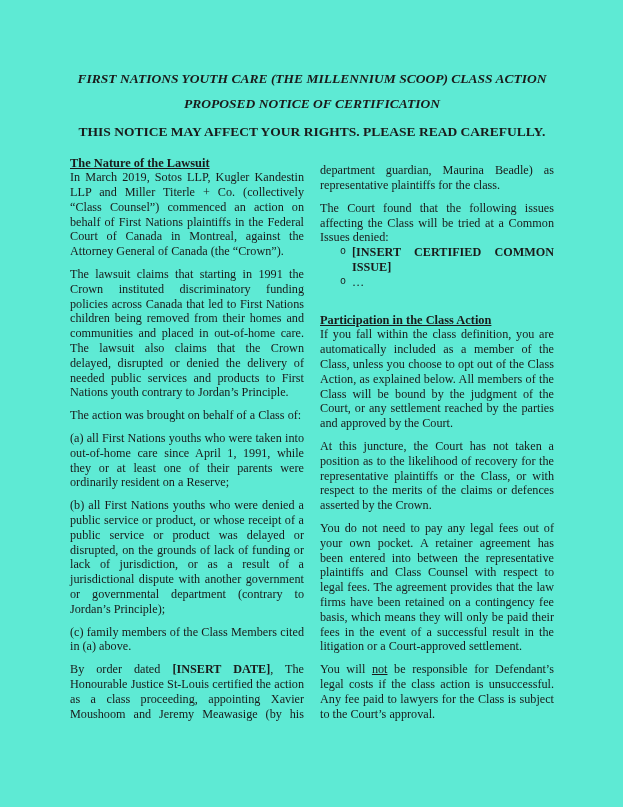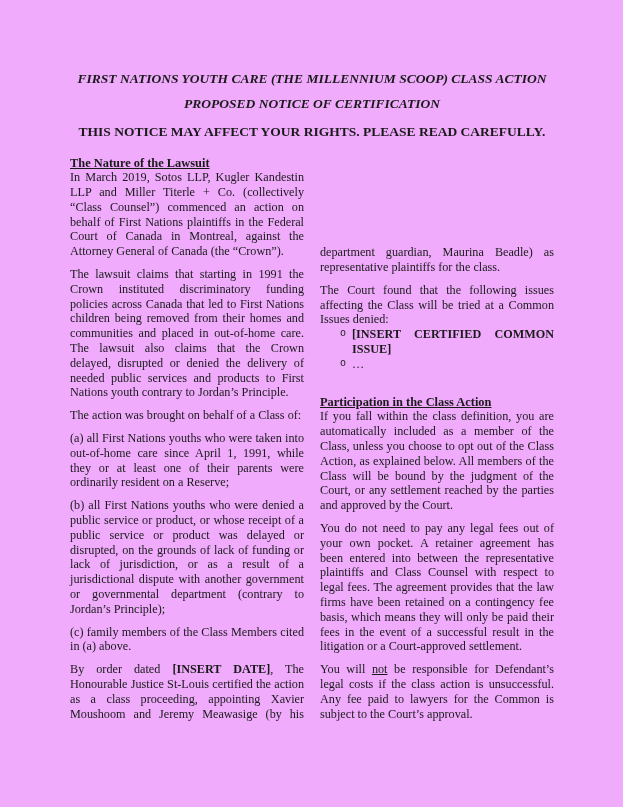--- a/index.html
+++ b/index.html
@@ -4,21 +4,21 @@
 <style>
   html, body {
     margin: 0;
     padding: 0;
     background: #ffffff;
   }
   .page {
     position: relative;
     width: 623px;
     height: 807px;
-    background: #f0abfc;
+    background: #5eead4;
     color: #1a1a1a;
     font-family: "Liberation Serif", serif;
     overflow: hidden;
     box-sizing: border-box;
   }
   .content {
     position: absolute;
     left: 70px;
     top: 71px;
     width: 484px;
@@ -143,22 +143,23 @@
             <span class="bullet-spacer"></span>
             <span class="bullet-marker">o</span>
             <span class="bullet-text">…</span>
           </div>
         </div>
 
         <div class="section-heading participation-heading">Participation in the Class Action</div>
 
         <p><span>If you fall within the class definition, you are automatically included as a member of the Class, unless you choose to opt out of the Class Action, as explained below. All members of the Class will be bound by the judgment of the Court, or any settlement reached by the parties and approved by the Court.</span></p>
 
+        <p><span>At this juncture, the Court has not taken a position as to the likelihood of recovery for the representative plaintiffs or the Class, or with respect to the merits of the claims or defences asserted by the Crown.</span></p>
 
 
         <p><span>You do not need to pay any legal fees out of your own pocket. A retainer agreement has been entered into between the representative plaintiffs and Class Counsel with respect to legal fees. The agreement provides that the law firms have been retained on a contingency fee basis, which means they will only be paid their fees in the event of a successful result in the litigation or a Court-approved settlement.</span></p>
 
-        <p><span>You will </span><span class="underline">not</span><span> be responsible for Defendant’s legal costs if the class action is unsuccessful. Any fee paid to lawyers for the Common is subject to the Court’s approval.</span></p>
+        <p><span>You will </span><span class="underline">not</span><span> be responsible for Defendant’s legal costs if the class action is unsuccessful. Any fee paid to lawyers for the Class is subject to the Court’s approval.</span></p>
       </div>
 
     </div>
   </div>
 </div>
 
 </body></html>

